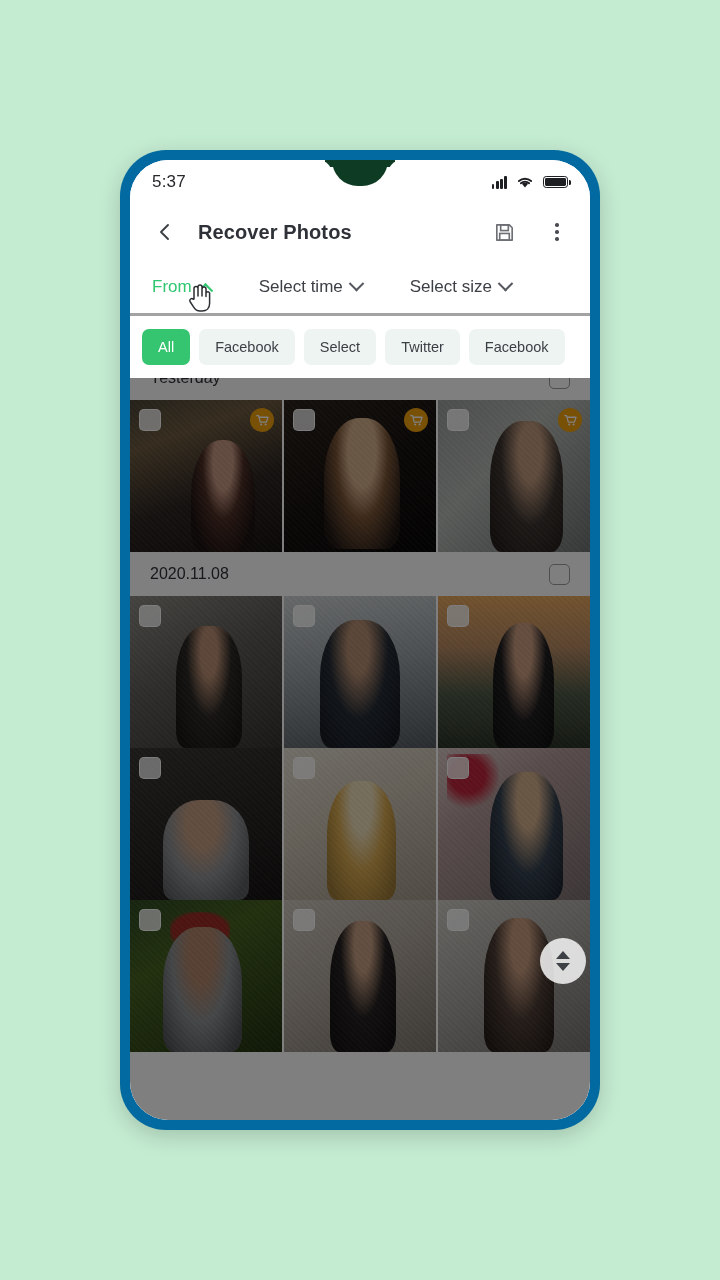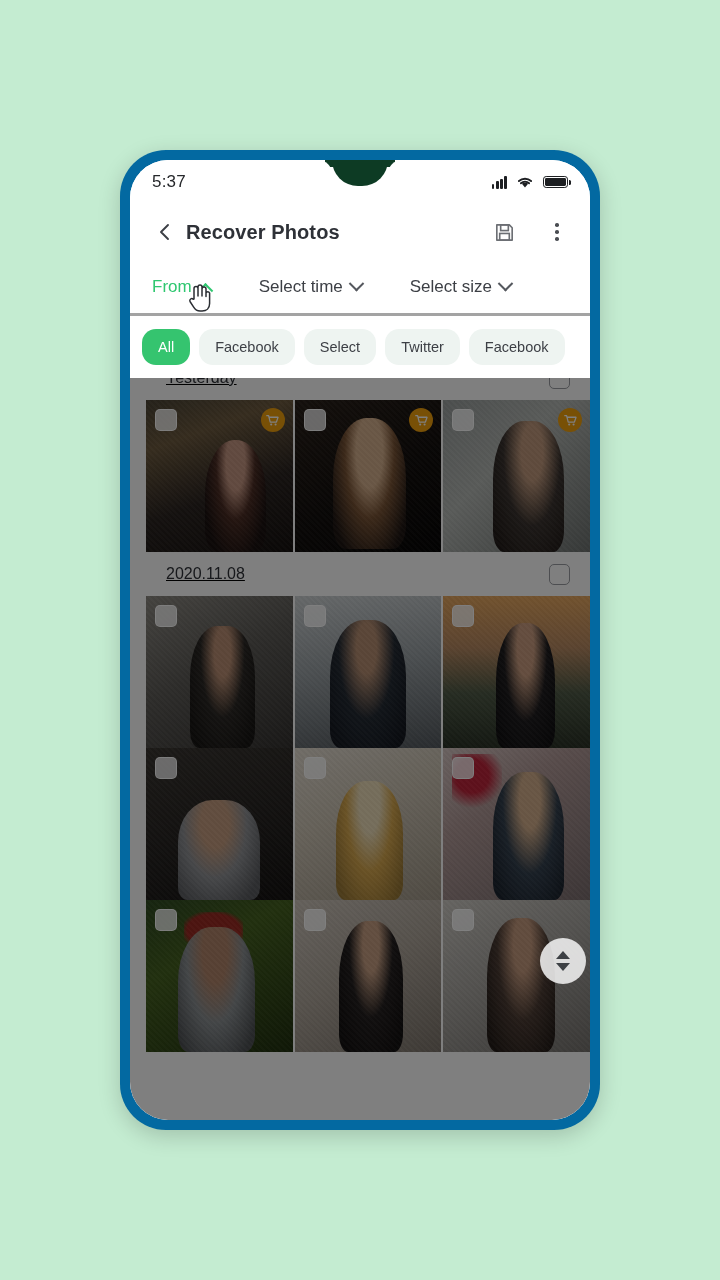--- a/index.html
+++ b/index.html
@@ -151,21 +151,21 @@
     height: 26px;
     display: flex;
     align-items: center;
     justify-content: center;
     cursor: pointer;
   }
   .app-title {
     font-size: 20px;
     font-weight: bold;
     color: #2e3137;
-    margin-left: 8px;
+    margin-left: 20px;
     letter-spacing: 0.1px;
   }
   .app-bar-actions {
     margin-left: auto;
     display: flex;
     align-items: center;
     gap: 30px;
   }
   .icon-btn {
     display: flex;
@@ -246,21 +246,21 @@
     display: flex;
     align-items: center;
     gap: 9px;
     padding: 0 12px;
     background: #fff;
     z-index: 20;
   }
   .chip {
     height: 36px;
     padding: 0 16px;
-    border-radius: 14px;
+    border-radius: 7px;
     background: #eef4f1;
     color: #3c3f45;
     font-size: 14.5px;
     display: flex;
     align-items: center;
     justify-content: center;
     cursor: pointer;
     white-space: nowrap;
   }
   .chip.active {
@@ -273,24 +273,23 @@
     position: absolute;
     left: 0;
     right: 0;
     top: 218px;
     bottom: 0;
     overflow: hidden;
     background: #fff;
   }
   .gallery {
     position: absolute;
-    left: 16px;
+    left: 0;
     right: 0;
     top: -22px;
-    text-decoration: underline;
   }
   
   .gallery-dim {
     position: absolute;
     left: 0; right: 0; top: 0; bottom: 0;
     background: rgba(0,0,0,0.50);
     z-index: 10;
     pointer-events: none;
   }
 

